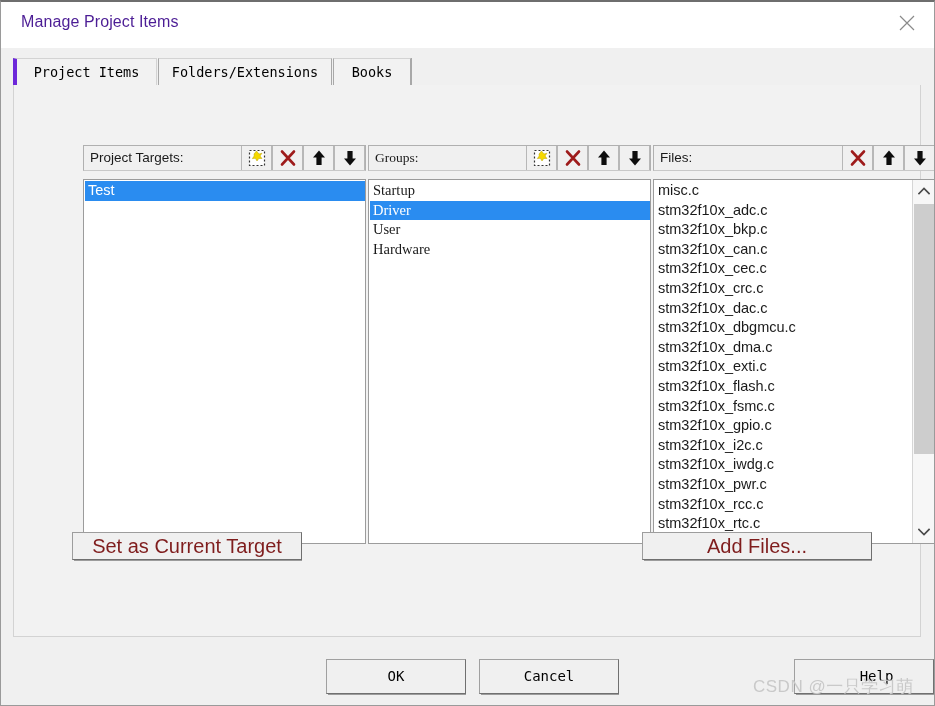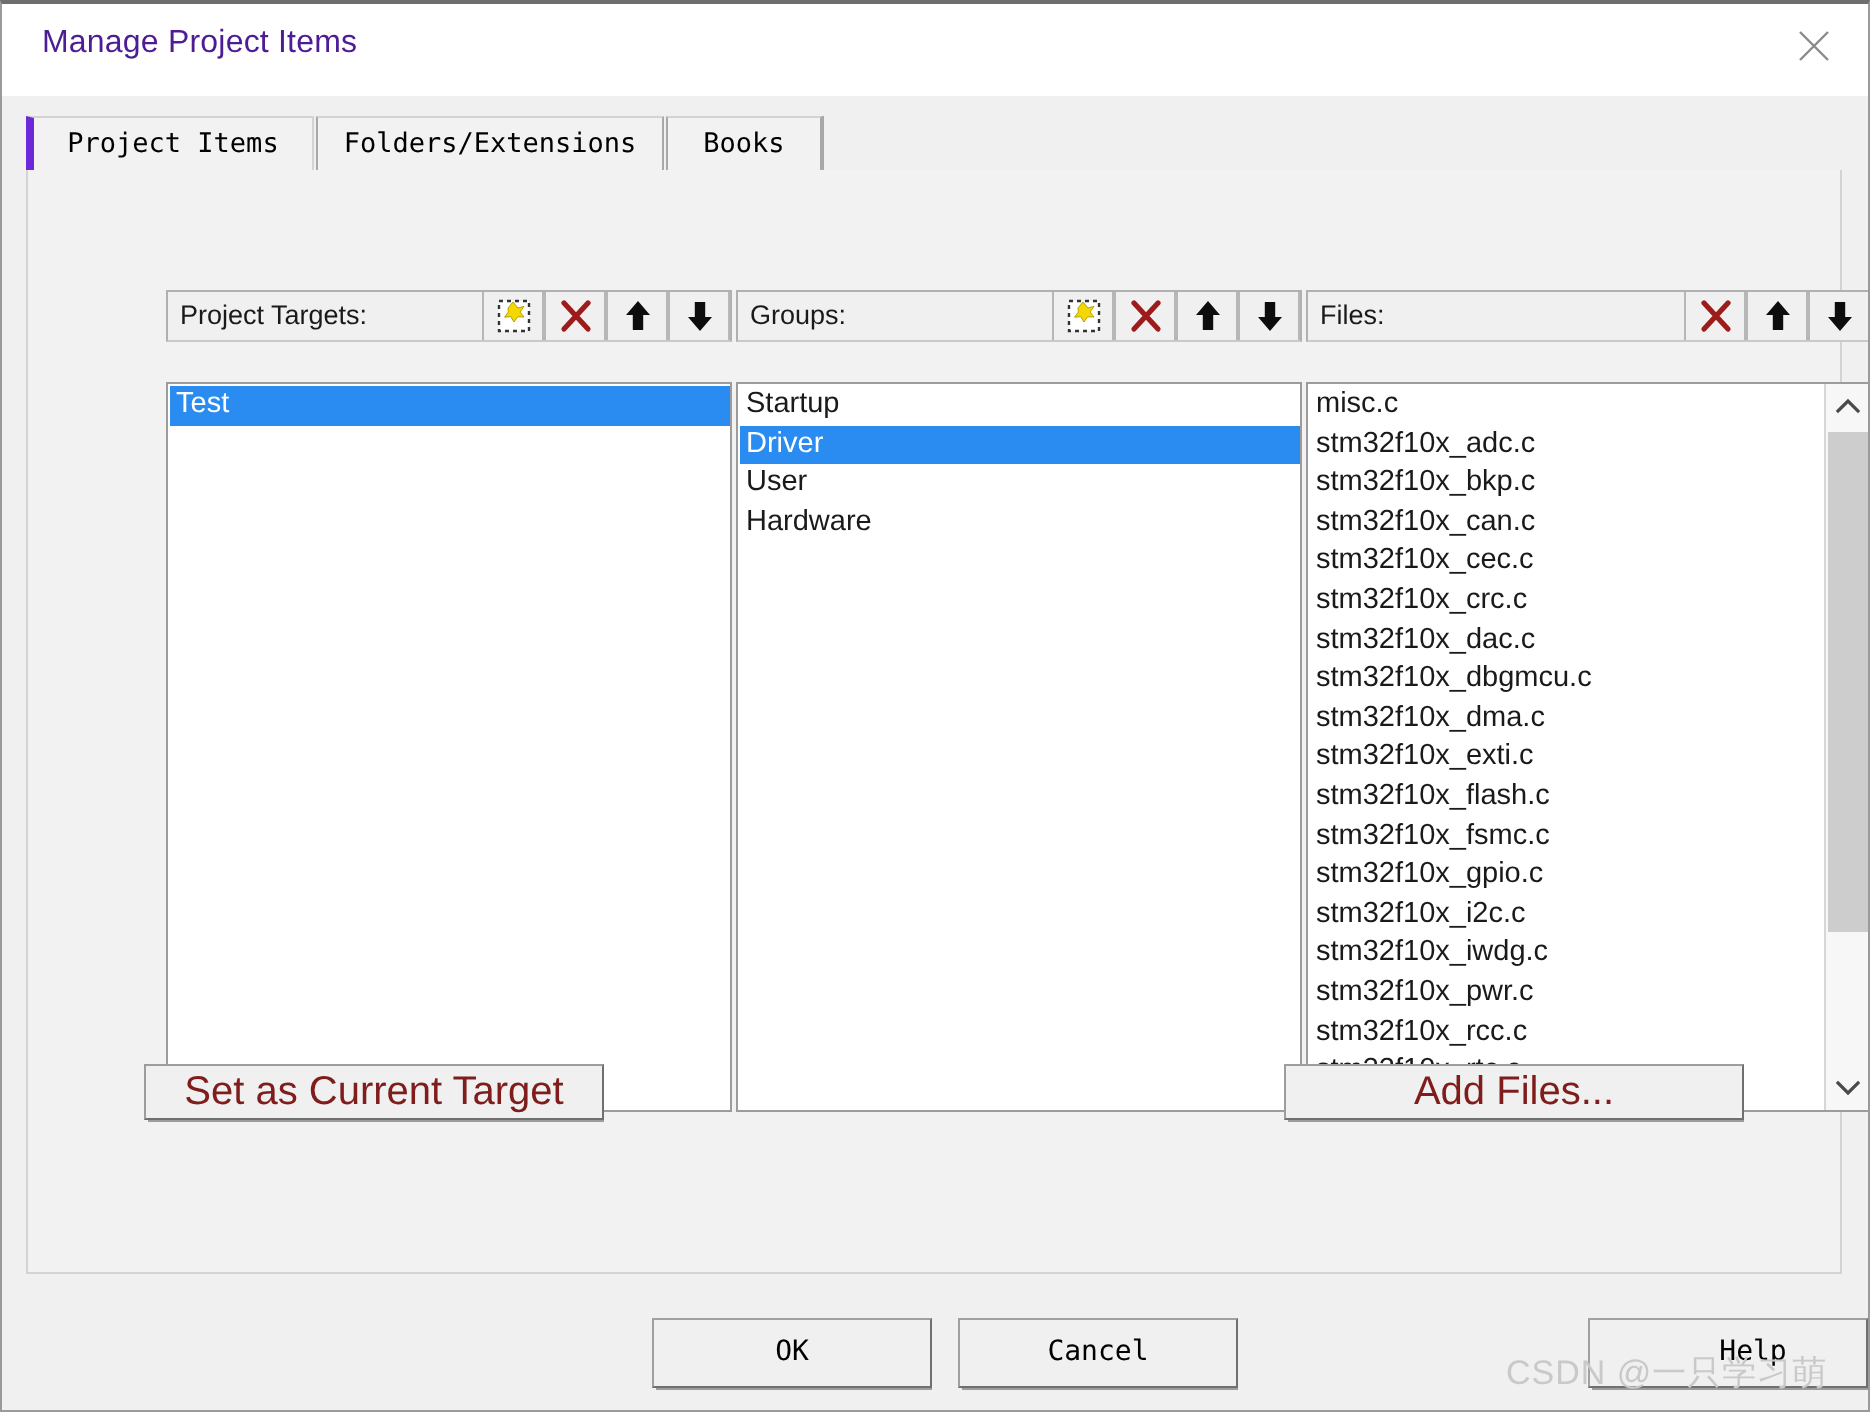--- a/index.html
+++ b/index.html
@@ -97,21 +97,21 @@
     width: 908px; height: 552px;
     box-sizing: border-box;
     background: #f2f2f2;
     border: 1px solid #d3d3d3;
     border-top: none;
   }
 
   
   .column { position: absolute; top: 60px; padding-left: 36px; }
   #col-targets { left: 33px; width: 283px; }
-  #col-groups  { left: 318px; width: 283px; }
+  #col-groups  { left: 318px; width: 283px; font-family: Liberation Serif, serif; }
   #col-files   { left: 603px; width: 283px; }
 
   
   .col-header {
     position: relative;
     height: 26px;
     box-sizing: border-box;
     background: #f0f0f0;
     border: 1px solid #b0b0b0;
     border-bottom: 1px solid #c9c9c9;
@@ -141,21 +141,21 @@
   .tb4 .b3 { right: 31px; }
   .tb4 .b4 { right: 0px; }
   
   .tb3 .b2 { right: 62px; }
   .tb3 .b3 { right: 31px; }
   .tb3 .b4 { right: 0px; }
 
   
   .listbox {
     position: relative;
-    margin-top: 20px;
+    margin-top: 8px;
     box-sizing: border-box;
     background: #ffffff;
     border: 1px solid #9c9c9c;
     overflow: hidden;
   }
   #list-targets { height: 365px; }
   #list-groups  { height: 365px; }
   #list-files   { height: 365px; }
 
   .list-inner { position: absolute; left: 1px; top: 1px; right: 0; }

